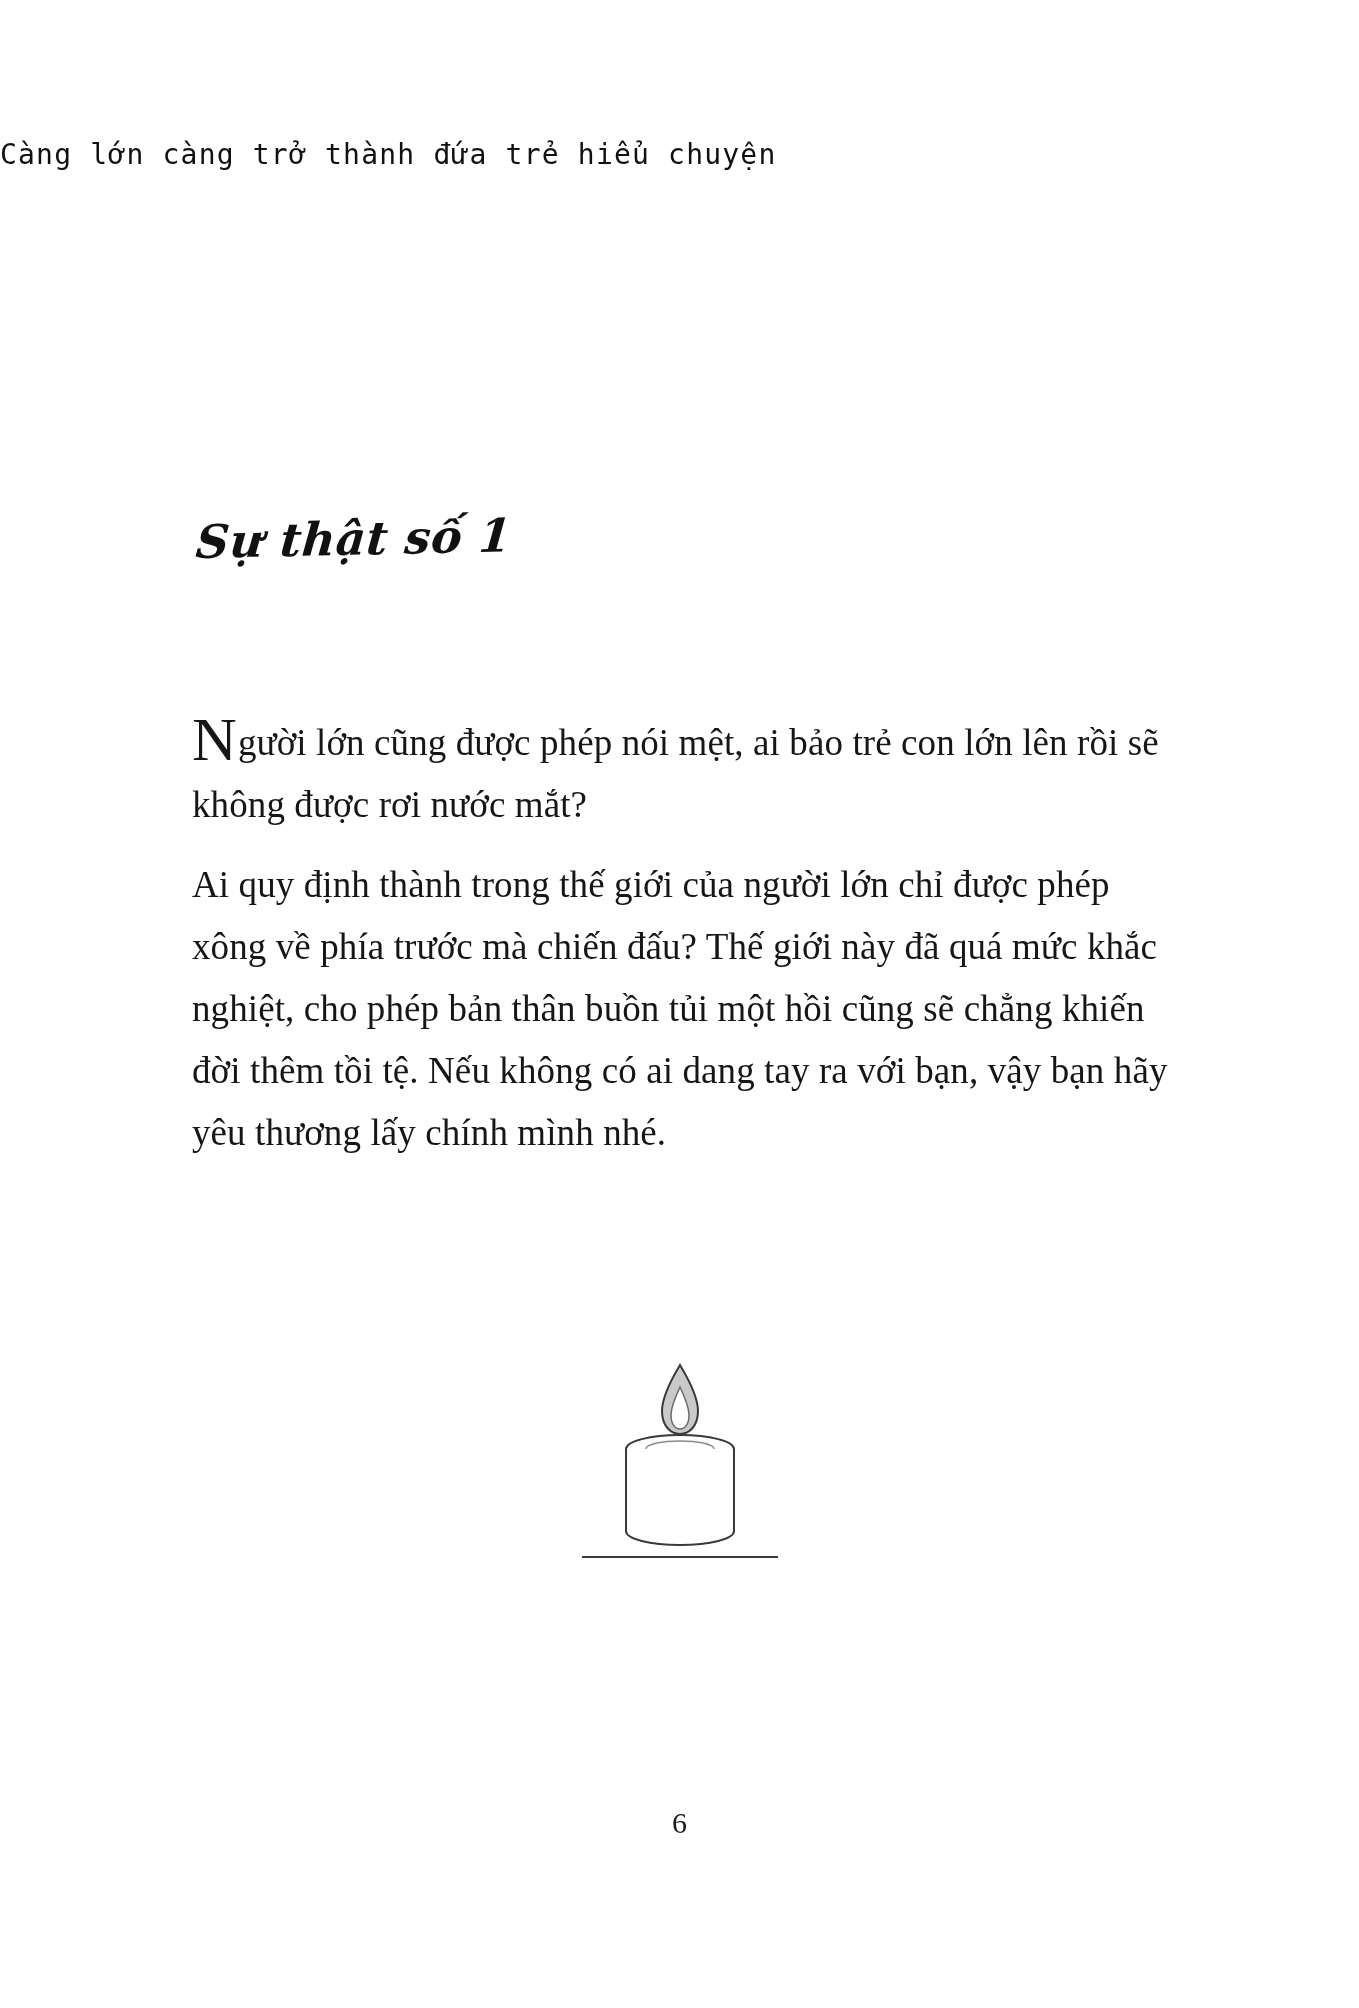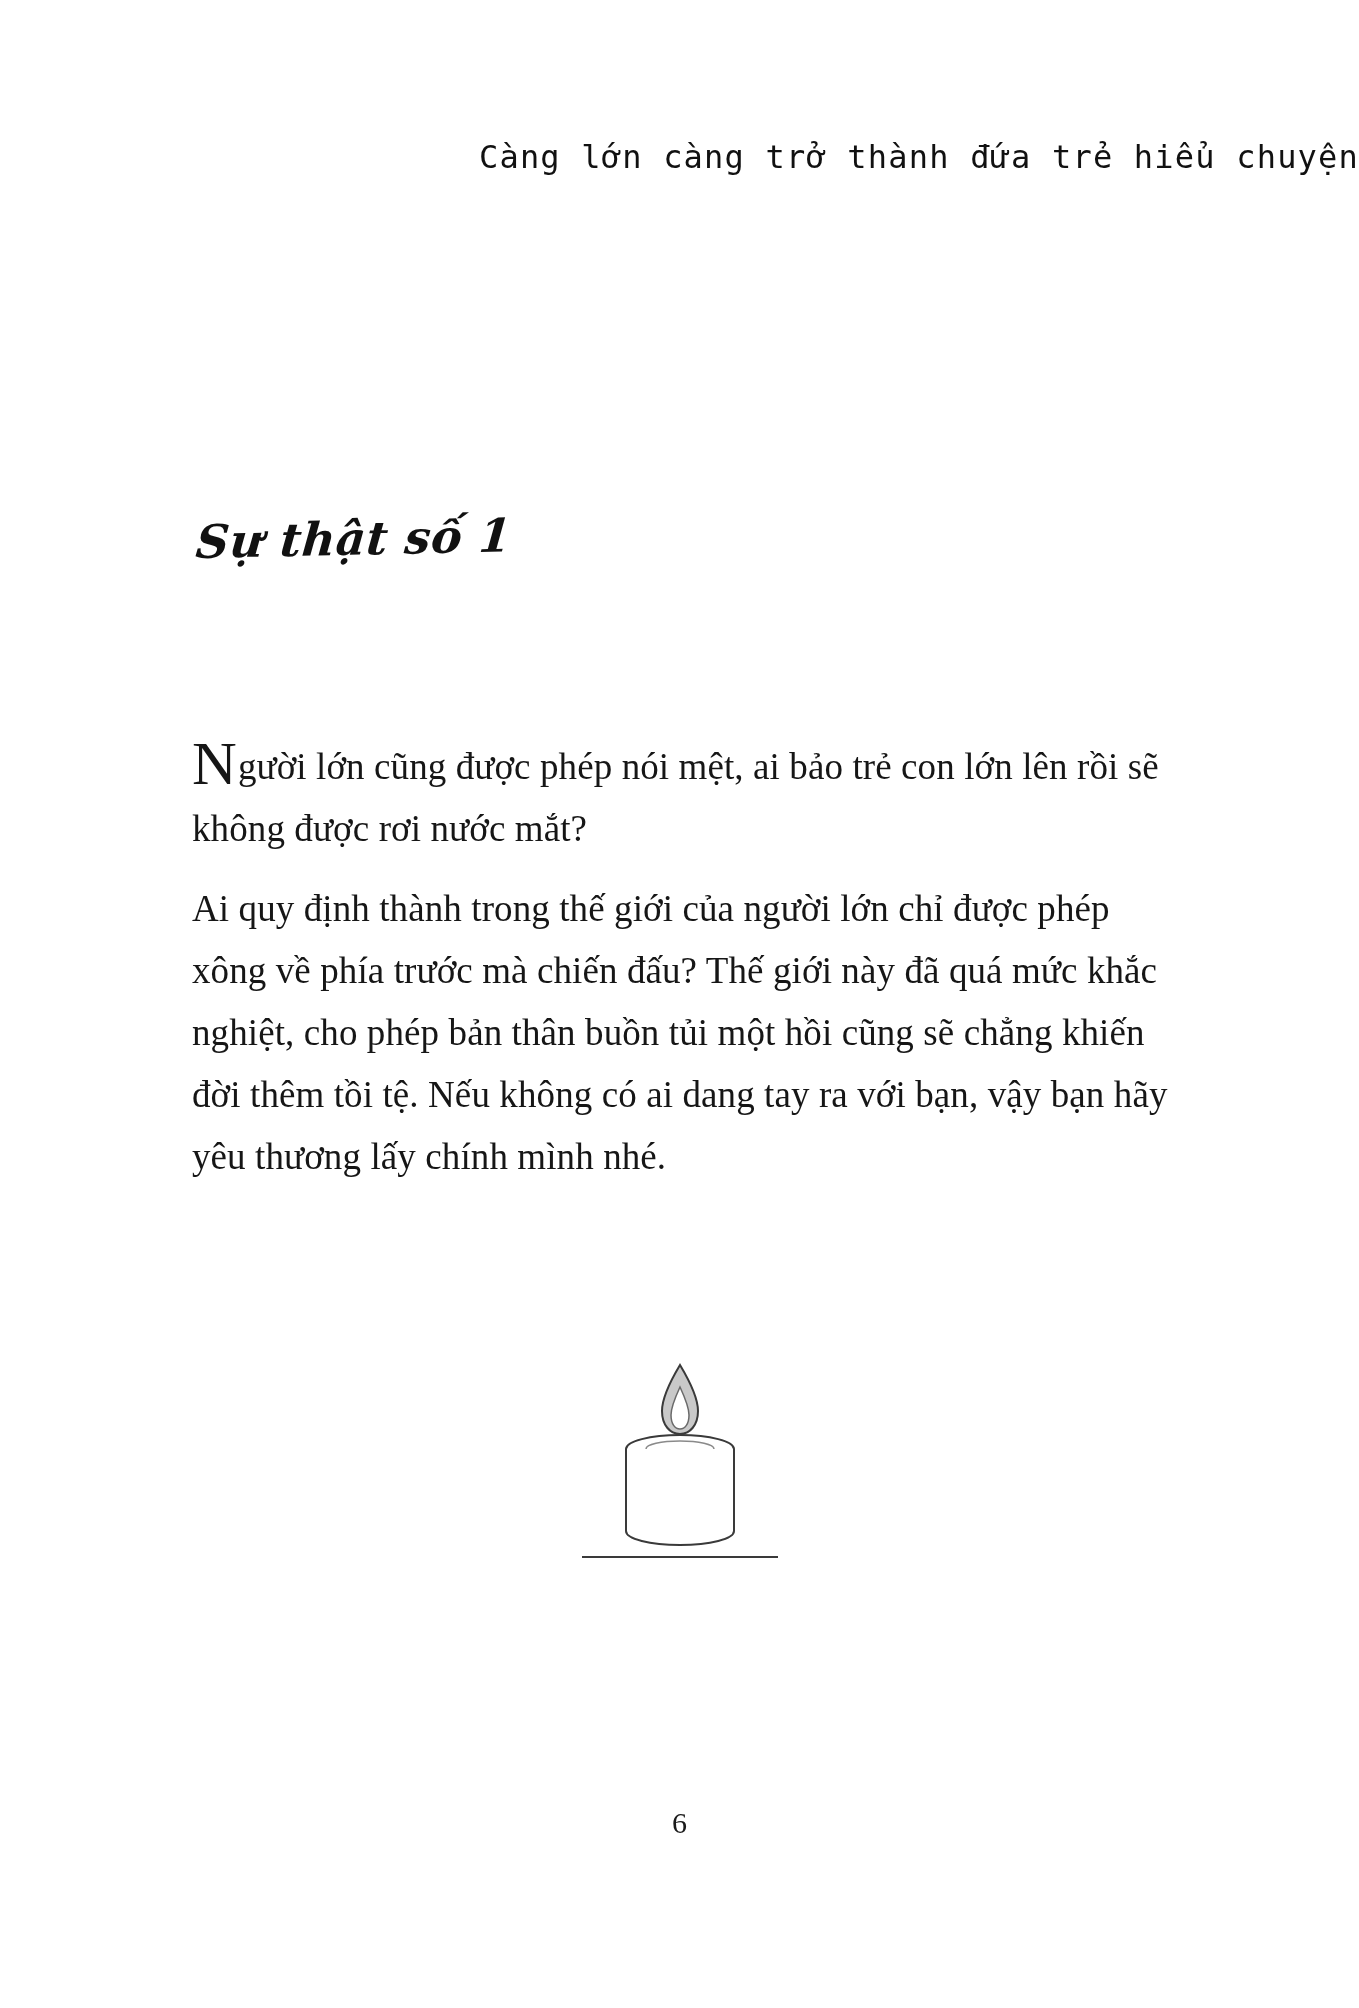--- a/index.html
+++ b/index.html
@@ -20,23 +20,23 @@
     inset: 0;
     background: #ffffff;
   }
 
   
   .running-head {
     position: absolute;
     top: 138px;
     left: 0;
     right: 0;
-    text-align: right;
+    text-align: left;
     font-family: "DejaVu Sans Mono", monospace;
-    font-size: 32px;
+    font-size: 28px;
     letter-spacing: 1.2px;
     color: #111111;
     white-space: nowrap;
   }
 
   
   .section-heading {
     position: absolute;
     top: 515px;
     left: 196px;
@@ -61,21 +61,20 @@
     font-family: "Liberation Serif", serif;
     font-size: 37px;
     line-height: 62px;
     color: #161616;
     margin: 0 0 18px 0;
     text-align: left;
     letter-spacing: 0.1px;
   }
   .para.first {
     text-indent: 0;
-    margin-top: 24px;
   }
   .dropcap {
     font-family: "Liberation Serif", serif;
     font-size: 62px;
     line-height: 0.8;
     font-weight: 400;
     vertical-align: -5px;
     padding-right: 1px;
   }
 

